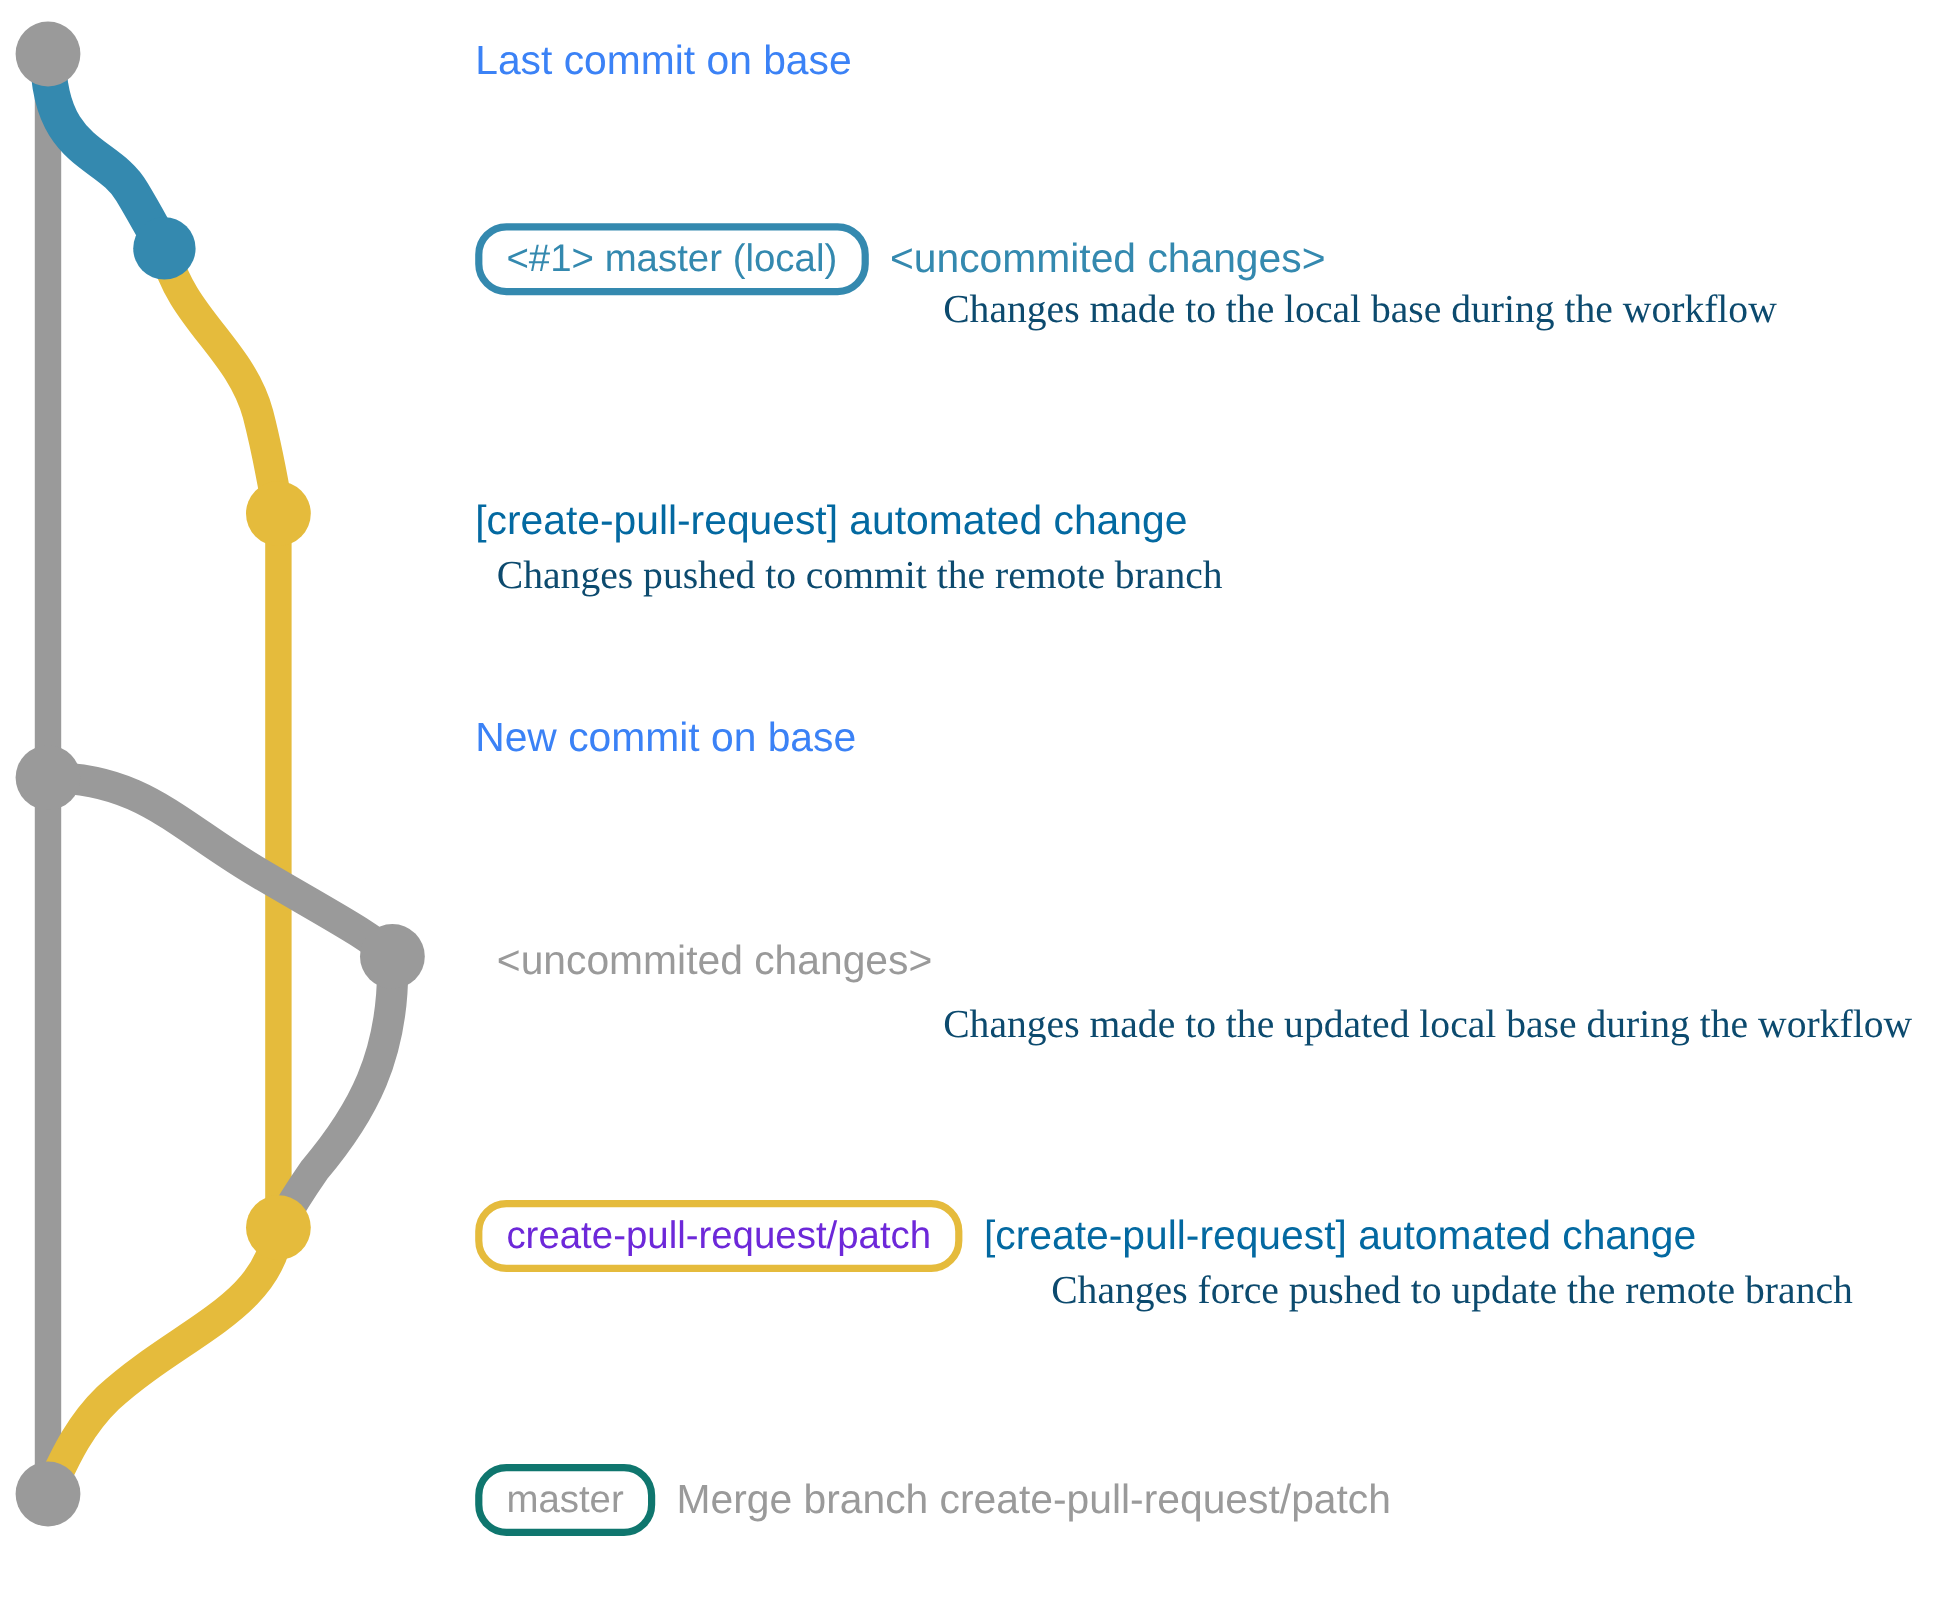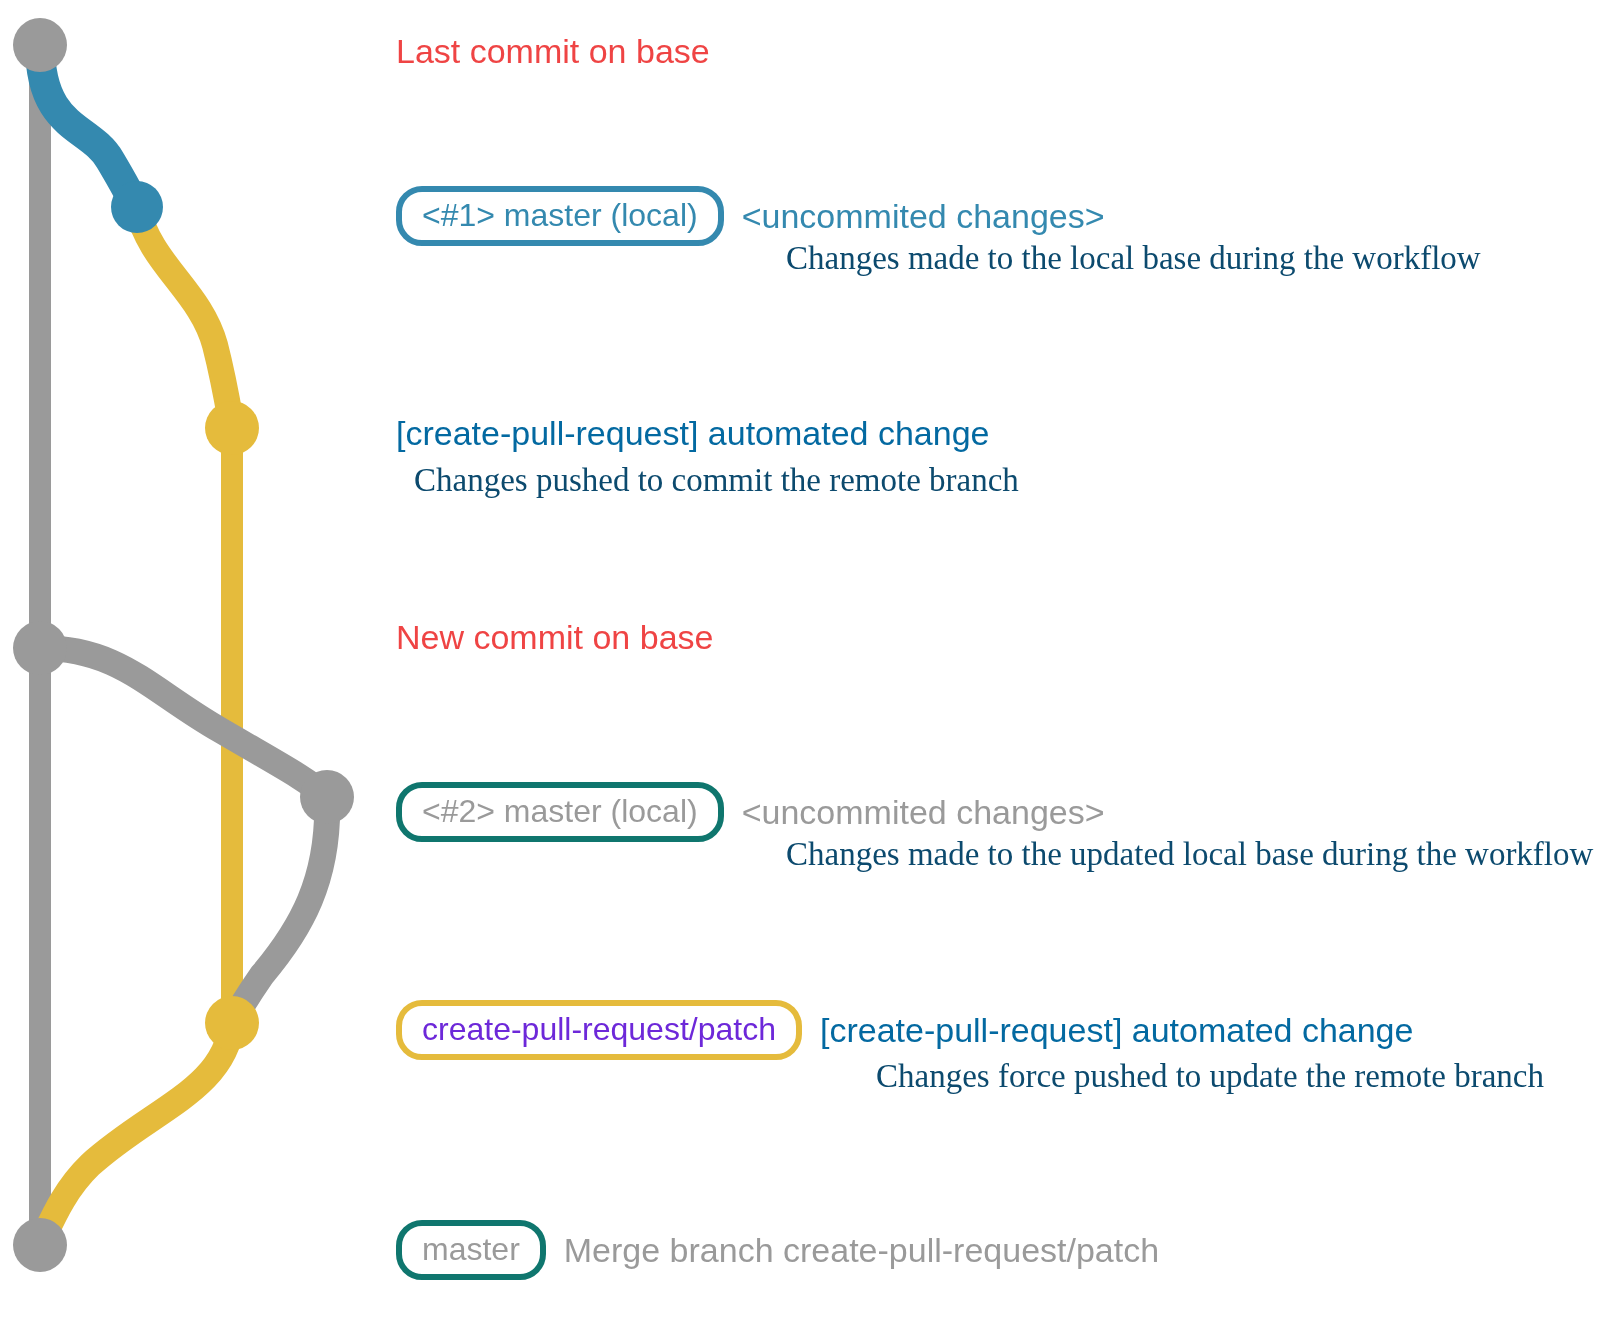--- a/index.html
+++ b/index.html
@@ -4,21 +4,21 @@
 <style>
   html,body{margin:0;padding:0;background:#fff;}
   body{width:1618px;height:1344px;position:relative;overflow:hidden;
        font-family:"Liberation Sans",sans-serif;}
 
   #graph{position:absolute;left:0;top:0;width:1618px;height:1344px;}
 
   .row{position:absolute;display:flex;align-items:center;}
 
   .plain-label{font-family:"Liberation Sans",sans-serif;font-size:34px;
-               color:#ef4444;white-space:nowrap;letter-spacing:0px;}
+               color:#3b82f6;white-space:nowrap;letter-spacing:0px;}
 
   .badge{display:inline-block;border:6px solid #0f766e;border-radius:26px;
          padding:7px 20px 9px 20px;font-size:32px;color:#9a9a9a;
          white-space:nowrap;line-height:1;background:transparent;}
   .badge.blue{border-color:#3489af;color:#3489af;}
   .badge.yellow{border-color:#e5bb3c;color:#6d28d9;}
 
   .subject{font-size:34px;white-space:nowrap;margin-left:18px;letter-spacing:0px;}
   .subject.blue{color:#3489af;}
   .subject.gray{color:#9a9a9a;}
@@ -66,26 +66,25 @@
   <span class="badge blue">&lt;#1&gt; master (local)</span>
   <span class="subject blue">&lt;uncommited changes&gt;</span>
 </div>
 <div class="desc" style="left:786px; top:240px;">Changes made to the local base during the workflow</div>
 
 <div class="headline yellow" style="left:396px; top:412px;">
   <span class="subject yellow" style="margin-left:0;">[create-pull-request] automated change</span>
 </div>
 <div class="desc" style="left:414px; top:462px;">Changes pushed to commit the remote branch</div>
 
-<div class="row" style="left:396px; top:618px;">
+<div class="row" style="left:396px; top:596px;">
   <span class="plain-label">New commit on base</span>
 </div>
 
 <div class="row" style="left:396px; top:782px;">
-  <span class="badge">&lt;#2&gt; master (local)</span>
   <span class="subject gray">&lt;uncommited changes&gt;</span>
 </div>
 <div class="desc" style="left:786px; top:836px;">Changes made to the updated local base during the workflow</div>
 
 <div class="row" style="left:396px; top:1000px;">
   <span class="badge yellow">create-pull-request/patch</span>
   <span class="subject yellow">[create-pull-request] automated change</span>
 </div>
 <div class="desc" style="left:876px; top:1058px;">Changes force pushed to update the remote branch</div>
 

